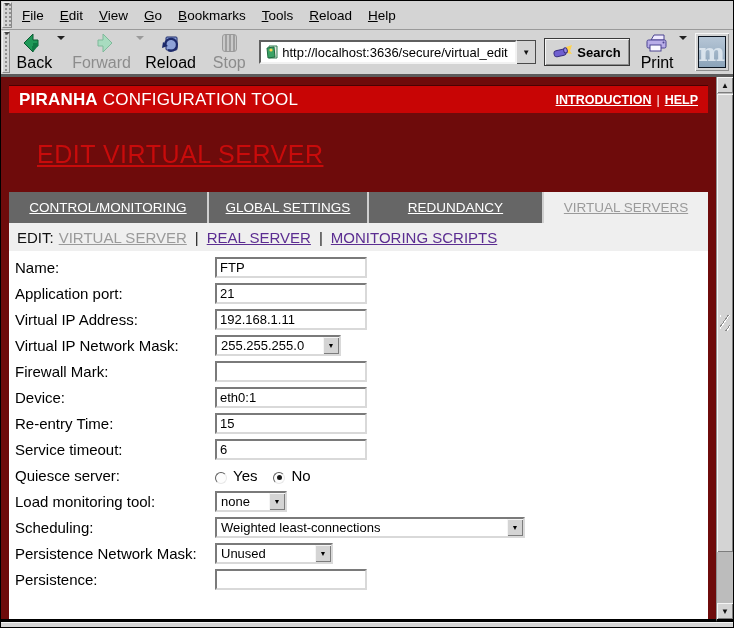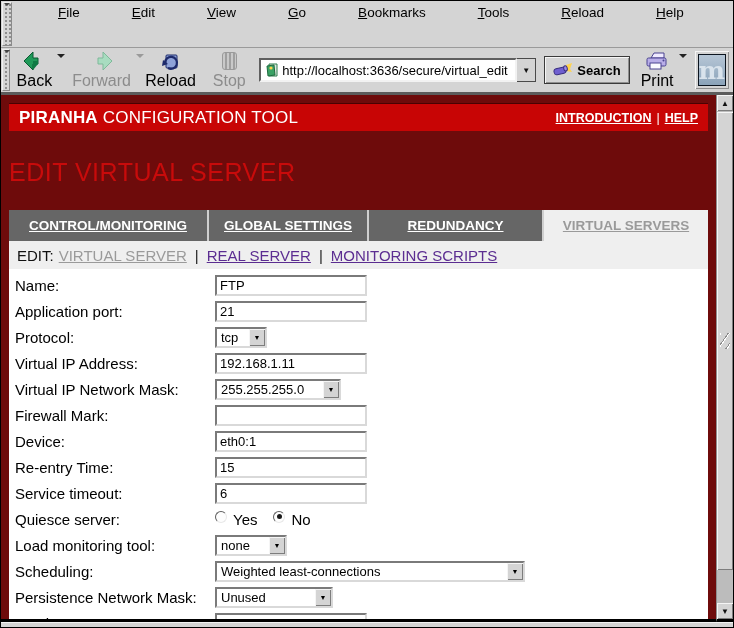--- a/index.html
+++ b/index.html
@@ -1,21 +1,21 @@
 <!DOCTYPE html>
 <html><head>
 <meta charset="utf-8">
 <style>
   * { margin:0; padding:0; box-sizing:border-box; }
   html,body { width:734px; height:628px; }
   body { font-family:"Liberation Sans", sans-serif; background:#d4d4d4; }
   #window { width:734px; height:628px; border:1px solid #000; background:#d4d4d4; display:flex; flex-direction:column; overflow:hidden; }
 
   
-  .menubar { height:47px; background:#d4d4d4; border-bottom:1px solid #9a9a9a; display:flex; align-items:flex-start;gap:36px; }
+  .menubar { height:29px; background:#d4d4d4; border-bottom:1px solid #9a9a9a; display:flex; align-items:center; }
   .grippy { width:10px; align-self:stretch; margin:1px 2px 1px 1px; border:1px solid #efefef; border-right-color:#8a8a8a; border-bottom-color:#8a8a8a;
             background-image:radial-gradient(#8f8f8f 26%, transparent 28%); background-size:4px 4px; background-position:1px 4px; position:relative; }
   .grippy::before { content:""; position:absolute; top:0; left:1px; border:3px solid transparent; border-top-color:#444; }
   .menu-item { display:inline-block; font-size:13.5px; color:#000; padding:4px 8px; cursor:default; }
   .menu-item::first-letter { text-decoration:underline; }
 
   .toolbar { height:47px; background:#d4d4d4; border-bottom:3px solid #5c5c5c; display:flex; align-items:center; }
   .tbtn { display:flex; flex-direction:column; align-items:center; justify-content:center; padding:2px 5px; height:44px; min-width:40px; }
   .tbtn .lbl { font-size:16px; color:#000; margin-top:1px; }
   .tbtn.disabled .lbl { color:#8c8c8c; }
@@ -41,45 +41,45 @@
   #viewport-row { display:flex; flex:1; min-height:0; }
   #page { flex:1; background:#6e0b0b; overflow:hidden; display:flex; flex-direction:column; border-bottom:3px solid #000; }
 
   .red-band { margin:8px 8px 0 8px; height:28px; background:#c80505; border-top:1px solid #4a0202; display:flex; align-items:center; padding:0 10px; }
   .brand { color:#fff; font-size:17px; letter-spacing:.2px; }
   .brand b { font-weight:bold; }
   .red-band .spacer { flex:1; }
   .hdr-link { color:#fff; font-size:12.5px; text-decoration:underline; font-weight:bold; }
   .hdr-sep { color:#fff; font-size:12.5px; margin:0 5px; }
 
-  .page-title { color:#c80b0b; font-size:25px; letter-spacing:.5px; margin:27px 0 0 8px; height:30px; }
+  .page-title { color:#c80b0b; font-size:25px; letter-spacing:.5px; margin:27px 0 0 36px; height:30px;text-decoration:underline; }
 
   .tabs { display:flex; margin-top:22px; height:31px; padding:0 8px; }
-  .tab { background:#666666; color:#fff; font-size:13.5px; font-weight:bold; text-decoration:underline; display:flex; align-items:center; justify-content:center; border-right:2px solid #cfcfcf; }
+  .tab { background:#666666; color:#fff; font-size:13.5px; font-weight:normal; text-decoration:underline; display:flex; align-items:center; justify-content:center; border-right:2px solid #cfcfcf; }
   .tab.t0 { width:200px; } .tab.t1 { width:160px; } .tab.t2 { width:175px; }
   .tab.active { background:#efefef; color:#9a9a9a; flex:1; border-right:none; }
 
   .subnav { height:28px; background:#efefef; margin:0 8px; display:flex; align-items:center; padding-left:8px; font-size:15px; }
   .subnav .prefix { color:#111; }
   .subnav .cur { color:#9a9a9a; text-decoration:underline; margin-left:5px; }
   .subnav .sep { color:#222; margin:0 8px; }
   .subnav a { color:#5b2d91; text-decoration:underline; }
 
   .form-area { flex:1; background:#fff; margin:0 8px; padding-top:3px; overflow:hidden; }
   .frow { height:26px; display:flex; align-items:center; padding-left:6px; }
   .flabel { width:200px; font-size:15px; color:#000; }
   .ti, .sel { height:21px; background:#fff; border:2px solid; border-color:#7a7a7a #d9d9d9 #d9d9d9 #7a7a7a; }
   .ti { width:152px; font-size:13px; font-family:"Liberation Sans",sans-serif; padding:0 3px; outline:none; }
   .sel { display:flex; align-items:center; }
   .sel .val { flex:1; font-size:13px; padding:0 4px; white-space:nowrap; overflow:hidden; }
   .sel .btn { width:16px; height:17px; background:#d4d4d4; box-shadow:inset 1px 1px 0 #f5f5f5, inset -1px -1px 0 #7d7d7d;
       display:flex; align-items:center; justify-content:center; font-size:7px; color:#000; }
   .w-protocol { width:52px; } .w-vipmask { width:126px; } .w-load { width:72px; } .w-sched { width:310px; } .w-pmask { width:118px; }
 
-  .radio-group { display:flex; align-items:flex-start; gap:6px; font-size:15px; }
+  .radio-group { display:flex; align-items:flex-end; gap:6px; font-size:15px; }
   .radio { width:12px; height:12px; border-radius:50%; background:#fdfdfd; border:1px solid; border-color:#5e5e5e #e8e8e8 #e8e8e8 #5e5e5e; display:inline-flex; align-items:center; justify-content:center; }
   .radio.checked::after { content:""; width:5px; height:5px; border-radius:50%; background:#1a1a1a; }
   .radio-lbl { margin-right:10px; }
 
   
   .scrollbar { width:17px; background:#bcbcbc; border-left:1px solid #8e8e8e; position:relative; border-bottom:3px solid #000; }
   .sb-btn { position:absolute; left:0; width:16px; height:16px; background:#d4d4d4; box-shadow:inset 1px 1px 0 #f5f5f5, inset -1px -1px 0 #7d7d7d;
       display:flex; align-items:center; justify-content:center; font-size:8px; color:#111; }
   .sb-up { top:0; } .sb-down { bottom:0; }
   .sb-thumb { position:absolute; top:17px; left:0; width:16px; height:458px; background:#d4d4d4; box-shadow:inset 1px 1px 0 #f5f5f5, inset -1px -1px 0 #7d7d7d; }
@@ -235,27 +235,20 @@
         <div class="frow">
           <span class="flabel">Name:</span>
           <input class="ti" value="FTP" style="">
         </div>
 
         <div class="frow">
           <span class="flabel">Application port:</span>
           <input class="ti" value="21" style="">
         </div>
 
-        <div class="frow">
-          <span class="flabel">Protocol:</span>
-          <div class="sel w-protocol">
-            <span class="val">tcp</span>
-            <span class="btn">▼</span>
-          </div>
-        </div>
 
         <div class="frow">
           <span class="flabel">Virtual IP Address:</span>
           <input class="ti" value="192.168.1.11" style="">
         </div>
 
         <div class="frow">
           <span class="flabel">Virtual IP Network Mask:</span>
           <div class="sel w-vipmask">
             <span class="val">255.255.255.0</span>

